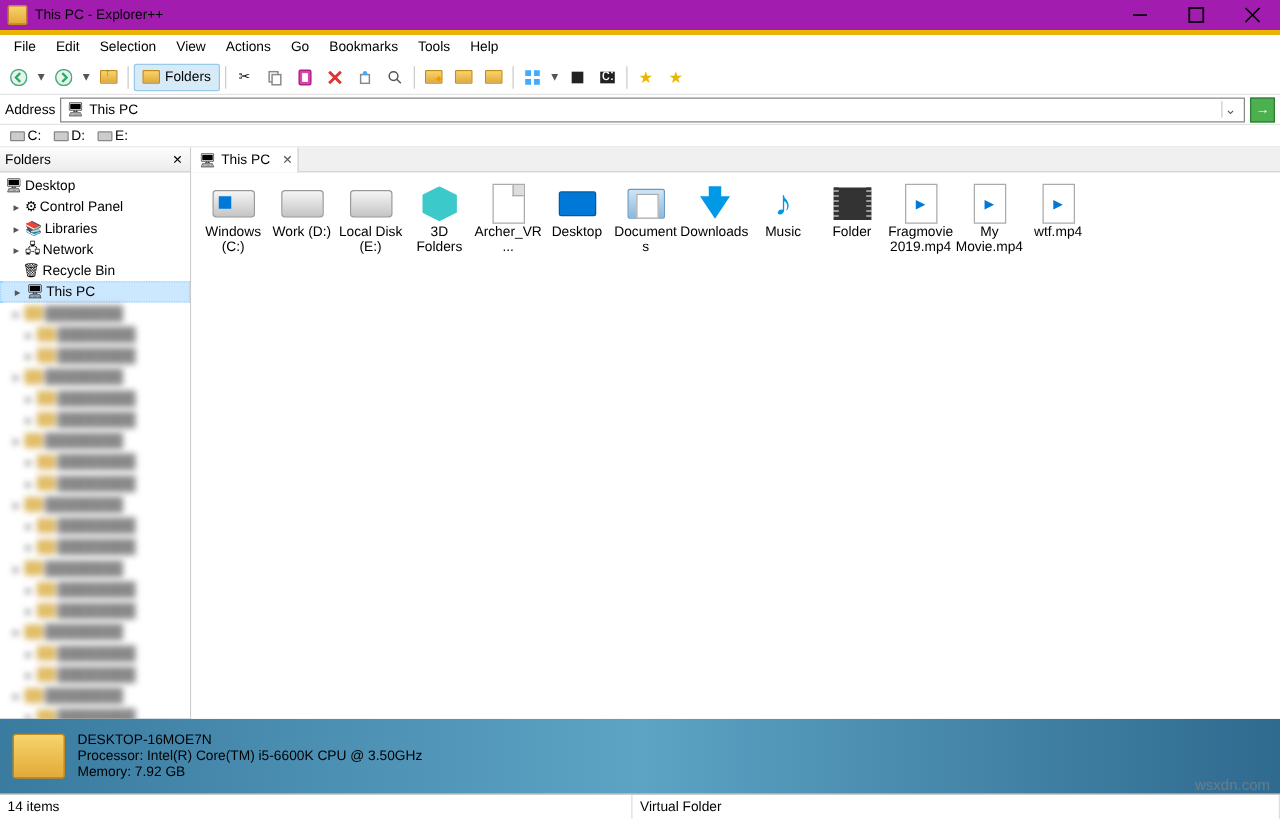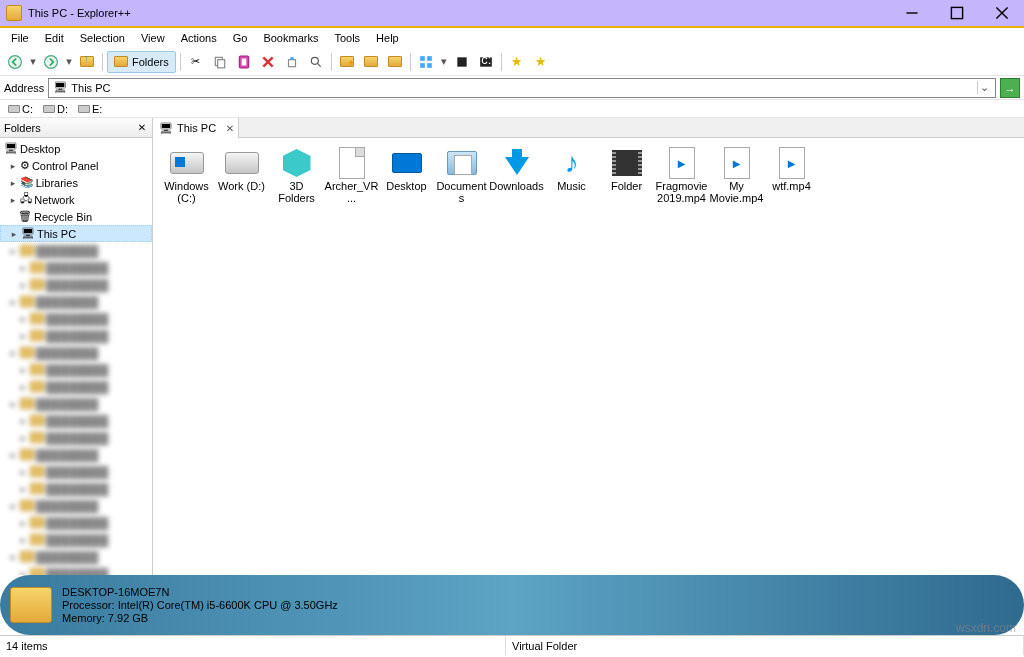--- a/index.html
+++ b/index.html
@@ -1,18 +1,18 @@
 <!DOCTYPE html>
 <html><head>
 <meta charset="utf-8">
 <style>
 * { box-sizing: border-box; margin: 0; padding: 0; font-family: "Segoe UI", Tahoma, sans-serif; font-size: 11px; }
 html, body { width: 1024px; height: 657px; background: #fff; overflow: hidden; }
 
-.titlebar { height: 28px; display: flex; align-items: center; justify-content: space-between; background: #c4b5fd; border-bottom: 2px solid #eab308; }
+.titlebar { height: 28px; display: flex; align-items: center; justify-content: space-between; background: #a21caf; border-bottom: 4px solid #eab308; }
 .titlebar .left { display: flex; align-items: center; padding-left: 6px; gap: 6px; }
 .titlebar .title-icon { width: 16px; height: 16px; background: linear-gradient(#f7d46a,#e3a93a); border: 1px solid #c38b1e; border-radius: 2px; }
 .titlebar .title { color: #000; }
 .win-btns { display: flex; }
 .win-btn { width: 45px; height: 28px; display: flex; align-items: center; justify-content: center; }
 
 .menubar { height: 20px; display: flex; align-items: center; gap: 2px; padding: 0 4px; background: #fff; }
 .menubar .menu-item { padding: 2px 7px; }
 
 .toolbar { height: 28px; display: flex; align-items: center; gap: 2px; padding: 2px 4px; background: #fff; border-bottom: 1px solid #e5e5e5; }
@@ -61,21 +61,21 @@
 .dl-arrow { width: 0; height: 0; border-left: 12px solid transparent; border-right: 12px solid transparent; border-top: 18px solid #0099e5; margin-top: 6px; }
 .dl-arrow::before { content:""; display:block; width:10px; height:10px; background:#0099e5; position:relative; top:-26px; left:-5px; }
 .music-note { color: #0099e5; font-size: 28px; line-height: 28px; }
 .pic-frame { width: 32px; height: 24px; background: linear-gradient(#87ceeb 60%, #90ee90 60%); border: 2px solid #fff; outline: 1px solid #aaa; }
 .vid-strip { width: 30px; height: 26px; background: #333; position: relative; }
 .vid-strip::before, .vid-strip::after { content:""; position:absolute; top:0; bottom:0; width:4px; background: repeating-linear-gradient(#333 0,#333 2px,#999 2px,#999 4px); }
 .vid-strip::before { left:0; } .vid-strip::after { right:0; }
 .mp4 { width: 26px; height: 32px; background: #fff; border: 1px solid #aaa; display:flex; align-items:center; justify-content:center; }
 .mp4::after { content:"▶"; color:#0078d7; font-size:10px; }
 
-.infobar { height: 60px; background: linear-gradient(90deg, #3a7ba0 0%, #5ca3c4 50%, #2f6a8f 100%); display: flex; align-items: center; padding: 22px 10px; gap: 10px; color: #000; border-radius: 30px; }
+.infobar { height: 60px; background: linear-gradient(90deg, #3a7ba0 0%, #5ca3c4 50%, #2f6a8f 100%); display: flex; align-items: center; padding: 22px 10px; gap: 10px; color: #000; }
 .big-folder { width: 42px; height: 36px; background: linear-gradient(#f7d46a,#e3a93a); border: 1px solid #c38b1e; border-radius: 3px; }
 .info-text { display: flex; flex-direction: column; gap: 1px; }
 .info-text .name { font-weight: 400; }
 
 .statusbar { height: 20px; border-top: 1px solid #ccc; display: flex; align-items: center; font-size: 11px; }
 .status-cell { padding: 0 6px; border-right: 1px solid #ddd; height: 100%; display: flex; align-items: center; }
 .status-cell.items { width: 506px; }
 .status-cell.vf { flex: 1; }
 .watermark { position: absolute; right: 8px; bottom: 22px; font-size: 12px; color: #888; opacity: 0.6; }
 
@@ -401,20 +401,26 @@
           <div class="item-label">Windows (C:)</div>
         </div>
         <div class="item">
           <div class="item-icon">
             <div class="drv"></div>
           </div>
           <div class="item-label">Work (D:)</div>
         </div>
         <div class="item">
           <div class="item-icon">
+            <div class="drv"></div>
+          </div>
+          <div class="item-label">Local Disk (E:)</div>
+        </div>
+        <div class="item">
+          <div class="item-icon">
             <div class="obj3d"></div>
           </div>
           <div class="item-label">3D Folders</div>
         </div>
         <div class="item">
           <div class="item-icon">
             <div class="efile"></div>
           </div>
           <div class="item-label">Archer_VR...</div>
         </div>

